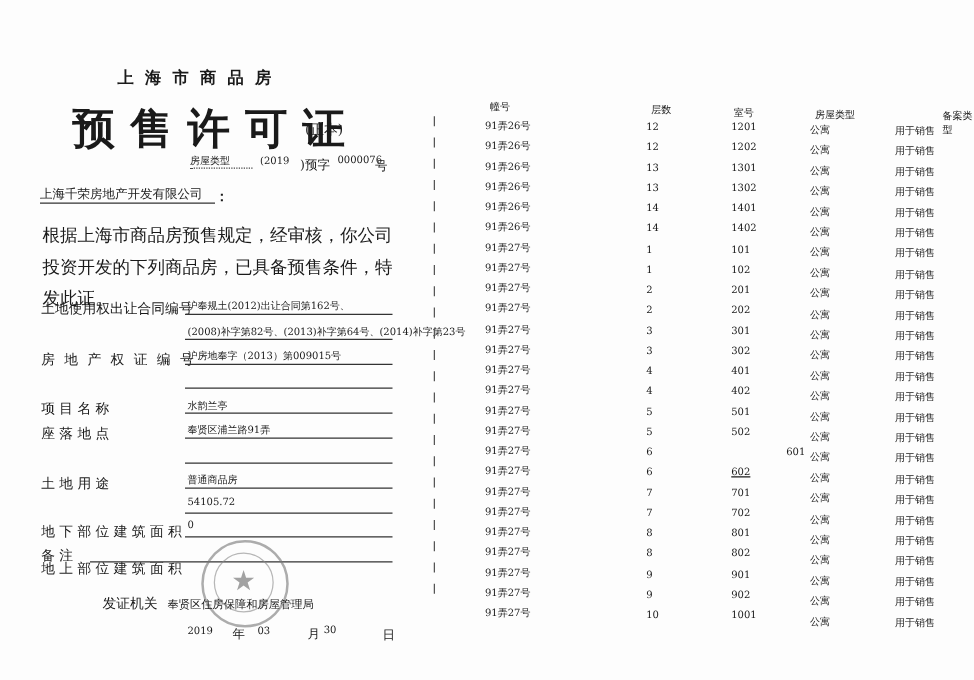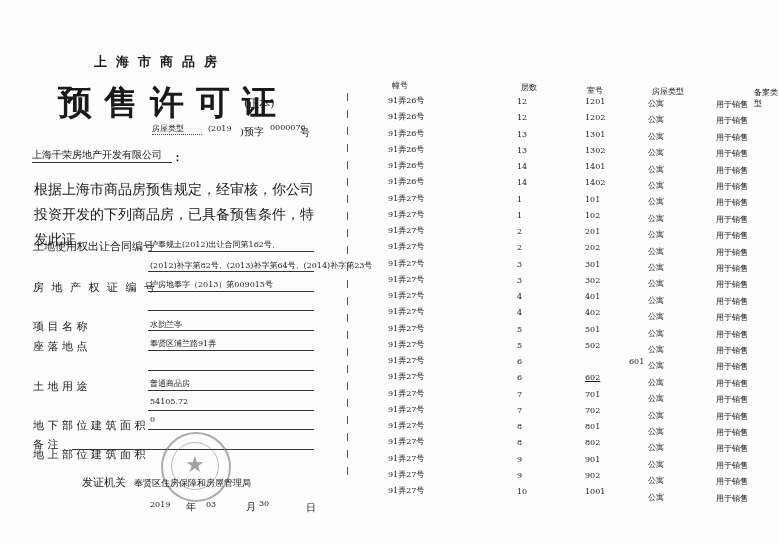--- a/index.html
+++ b/index.html
@@ -49,21 +49,21 @@
 </div>
 
 <div class="abs company">上海千荣房地产开发有限公司</div>
 <div class="abs colon">：</div>
 
 <div class="abs para">根据上海市商品房预售规定，经审核，你公司投资开发的下列商品房，已具备预售条件，特发此证。</div>
 
 <div class="abs field-label" style="left:33px;top:239px;">土地使用权出让合同编号</div>
 <div class="abs field-val" style="left:150px;top:239px;">沪奉规土(2012)出让合同第162号、</div>
 <div class="field-line" style="top:251px;"></div>
-<div class="abs field-val" style="left:150px;top:260px;">(2012)补字第82号、(2013)补字第64号、(2014)补字第23号</div>
+<div class="abs field-val" style="left:150px;top:260px;">(2008)补字第82号、(2013)补字第64号、(2014)补字第23号</div>
 <div class="field-line" style="top:271px;"></div>
 
 <div class="abs field-label" style="left:33px;top:280px;letter-spacing:2px;">房 地 产 权 证 编 号</div>
 <div class="abs field-val" style="left:150px;top:279px;">沪房地奉字（2013）第009015号</div>
 <div class="field-line" style="top:291px;"></div>
 <div class="field-line" style="top:310px;"></div>
 
 <div class="abs field-label" style="left:33px;top:319px;">项      目      名      称</div>
 <div class="abs field-val" style="left:150px;top:319px;">水韵兰亭</div>
 <div class="field-line" style="top:330px;"></div>

